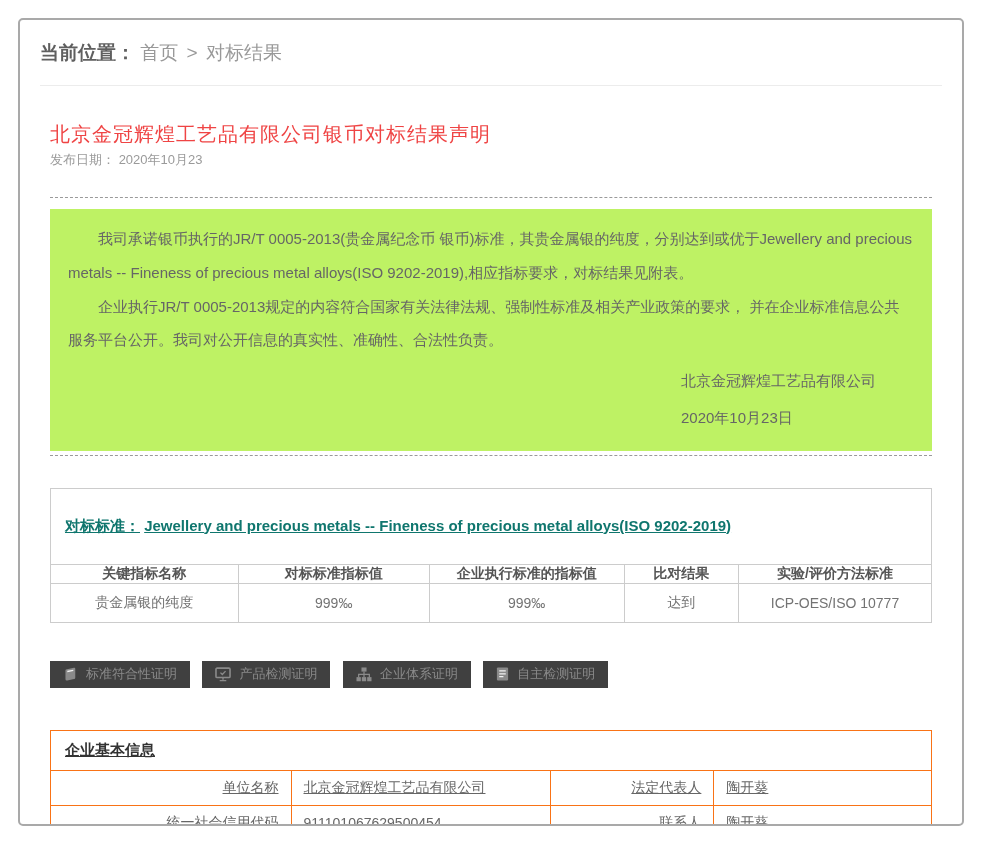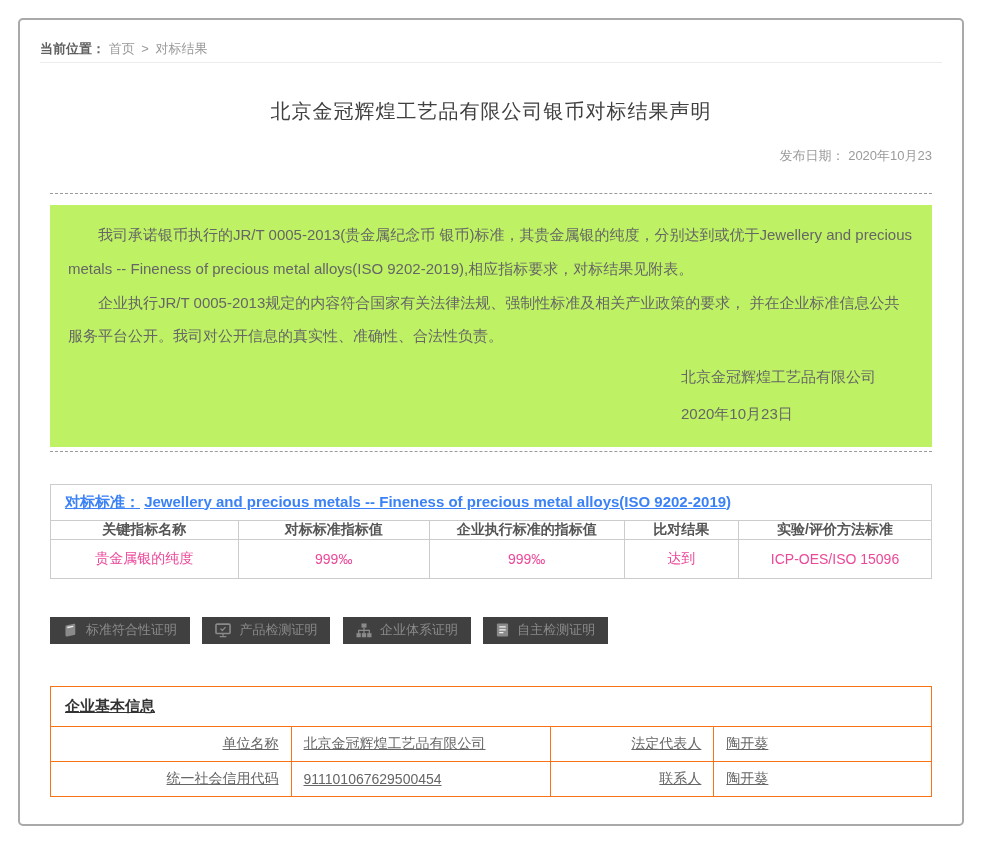--- a/index.html
+++ b/index.html
@@ -14,42 +14,41 @@
     height: 808px;
     margin: 18px auto;
     border: 2px solid #a9a9a9;
     border-radius: 5px;
     background: #fff;
     overflow: hidden;
   }
   
   .breadcrumb {
     margin: 20px 20px 10px 20px;
-    padding-bottom: 4px;
+    padding-bottom: 19px;
     border-bottom: 1px solid #ececec;
-    font-size: 13px;
+    font-size: 19px;
     color: #999;
   }
   .breadcrumb .bc-label { color: #5f5f5f; font-weight: bold; }
   .breadcrumb a { color: #999; text-decoration: none; cursor: pointer; }
   .breadcrumb .sep { margin: 0 3px; }
 
   .doc { margin: 0 30px; }
 
   .page-title {
-    text-align: center;
     margin-top: 35px;
     font-size: 20px;
-    color: #404040;
+    color: #ef4444;
     font-weight: 500;
     letter-spacing: 1px;
   }
   .pub-date {
-    text-align: right;
-    margin-top: 22px;
+    text-align: left;
+    margin-top: 3px;
     font-size: 13px;
     color: #9a9a9a;
   }
   .dashed-rule {
     border: none;
     border-top: 1px dashed #9a9a9a;
     margin: 0;
   }
   .rule-top { margin-top: 28px; }
   .rule-bottom { margin-top: 4px; }
@@ -73,38 +72,38 @@
 
   
   table.benchmark {
     width: 100%;
     border-collapse: collapse;
     margin-top: 32px;
     table-layout: fixed;
   }
   table.benchmark td, table.benchmark th { border: 1px solid #ccc; }
   .std-row td {
-    padding: 8px 14px;
-    font-size: 15px;
-    color: #3b82f6;
+    padding: 28px 14px;
+    font-size: 15px;
+    color: #0f766e;
     font-weight: bold;
     text-align: left;
   }
   .std-row .u { text-decoration: underline; }
   table.benchmark th {
     padding: 0 4px;
     font-size: 14px;
     color: #555;
     font-weight: bold;
     text-align: center;
   }
   table.benchmark td.cell {
     padding: 10px 4px;
     font-size: 14px;
-    color: #ec4899;
+    color: #737373;
     text-align: center;
   }
 
   
   .cert-buttons { margin-top: 38px; }
   .cert-btn {
     display: inline-flex;
     align-items: center;
     gap: 8px;
     background: #404040;
@@ -194,21 +193,21 @@
           <th>对标标准指标值</th>
           <th>企业执行标准的指标值</th>
           <th>比对结果</th>
           <th>实验/评价方法标准</th>
         </tr>
         <tr>
           <td class="cell">贵金属银的纯度</td>
           <td class="cell">999‰</td>
           <td class="cell">999‰</td>
           <td class="cell">达到</td>
-          <td class="cell">ICP-OES/ISO 15096</td>
+          <td class="cell">ICP-OES/ISO 10777</td>
         </tr>
       </tbody>
     </table>
 
     <div class="cert-buttons">
 
       <button class="cert-btn">
         <span>
           <svg width="15" height="14" viewBox="0 0 16 15">
             <path d="M3.2 2.6 L11.6 0.9 a1.2 1.2 0 0 1 1.5 1.2 V11.4 a1.5 1.5 0 0 1 -1.2 1.5 L4.4 14.4 A1.5 1.5 0 0 1 2.6 13 V4.1 A1.5 1.5 0 0 1 3.2 2.6 Z" fill="#8a8a8a"></path>

